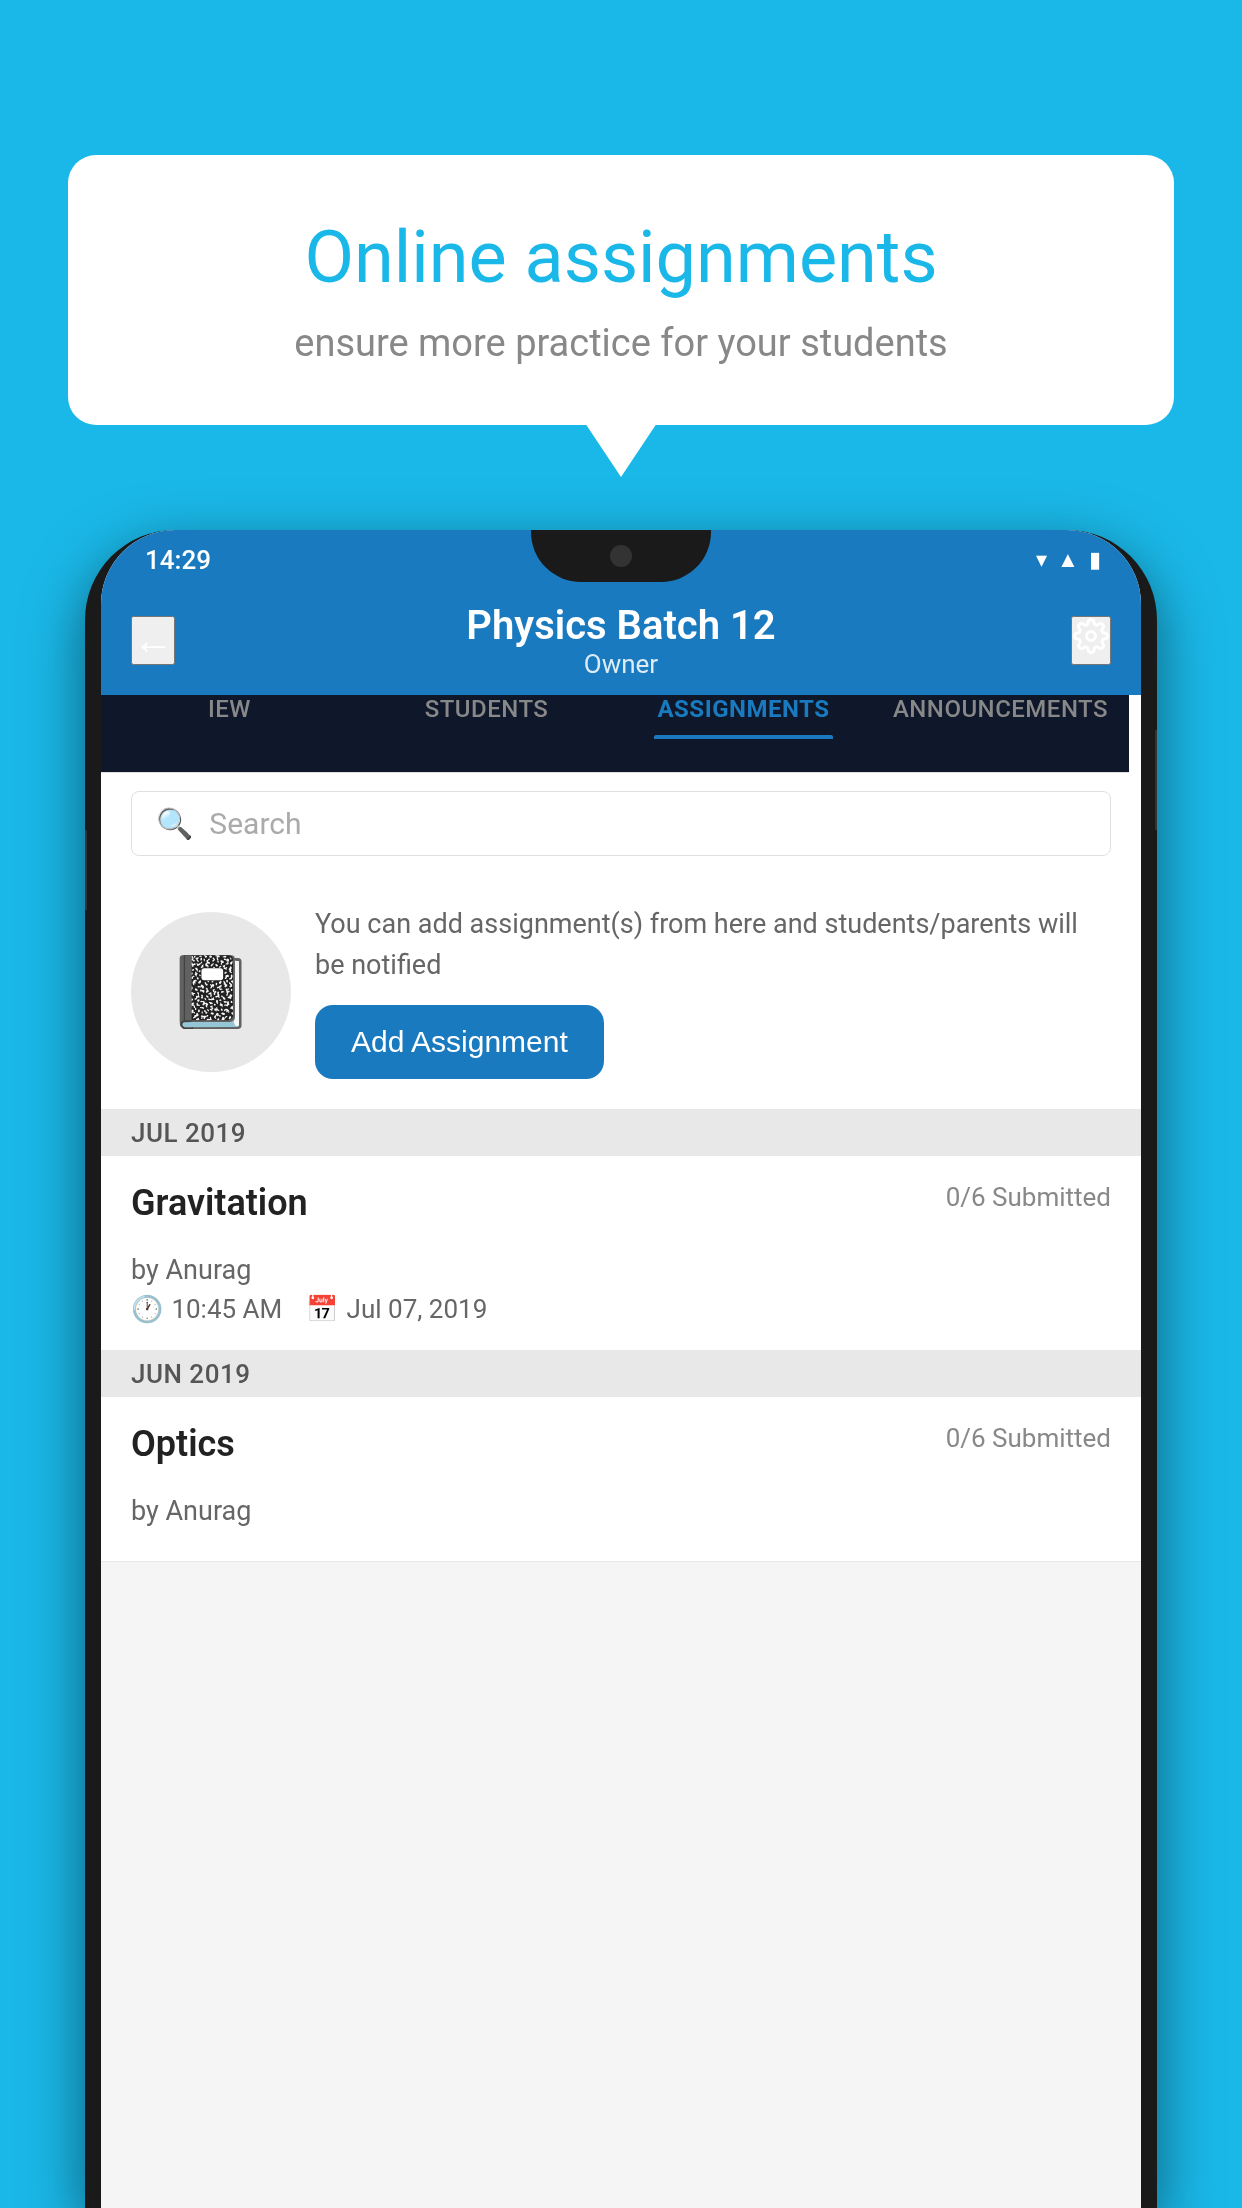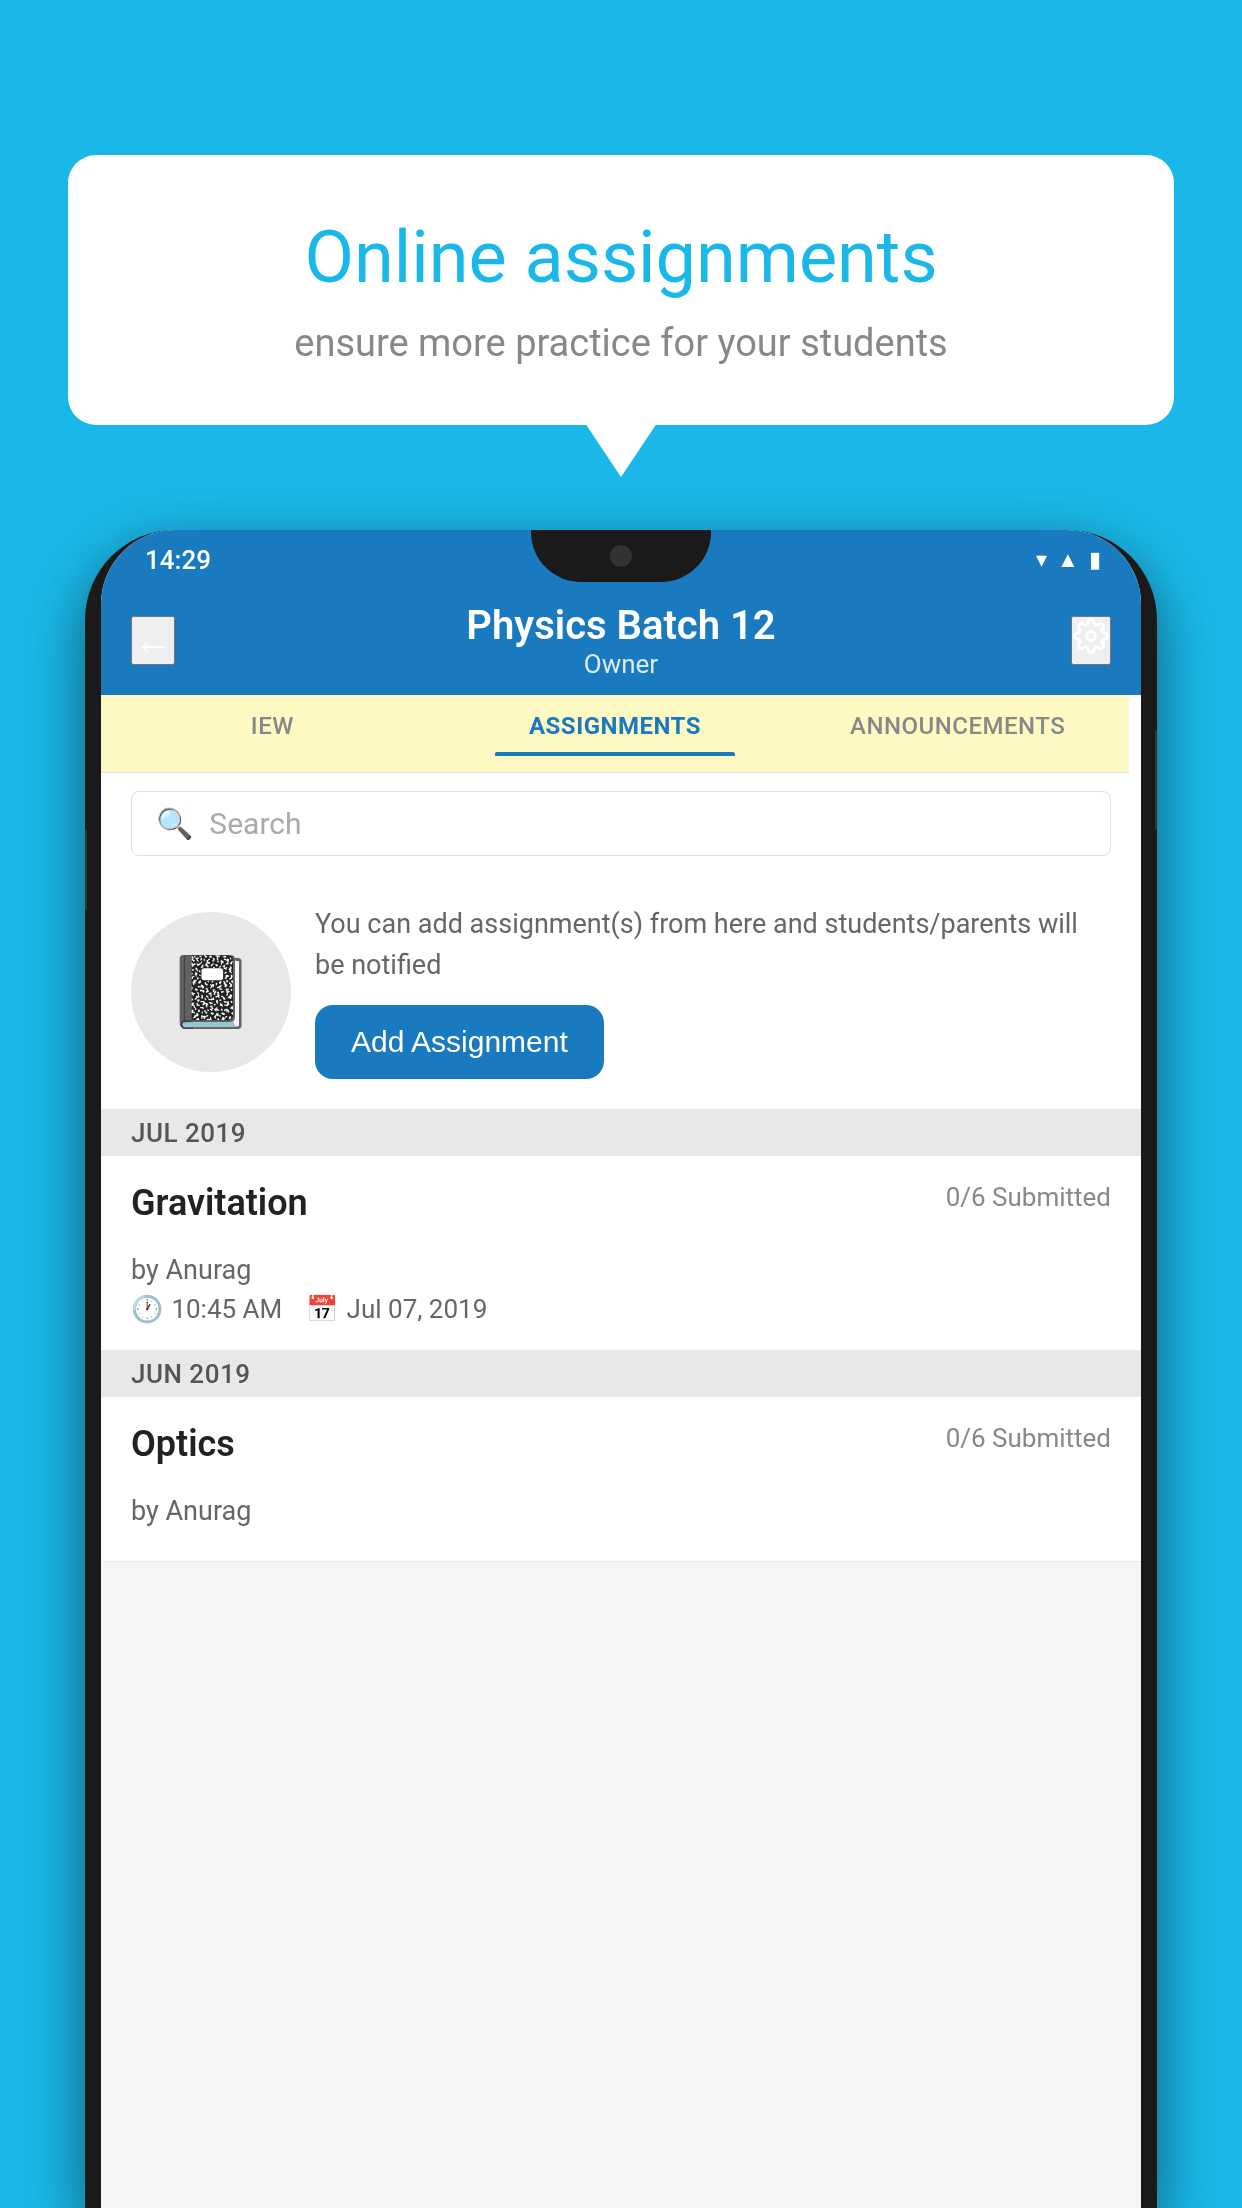--- a/index.html
+++ b/index.html
@@ -177,23 +177,23 @@
       cursor: pointer;
     }
 
     
     .tabs-bar {
       position: absolute;
       top: 165px;
       left: 0;
       right: 12px;
       height: 78px;
-      background: #fef9c3;
-      display: flex;
-      align-items: center;
+      background: #0f172a;
+      display: flex;
+      align-items: flex-start;
       border-bottom: 1px solid #e0e0e0;
     }
 
     .tab-item {
       flex: 1;
       text-align: center;
       padding-bottom: 16px;
       font-size: 24px;
       font-weight: 500;
       color: #888;
@@ -442,20 +442,23 @@
           <svg width="36" height="36" viewBox="0 0 24 24" fill="none" stroke="white" stroke-width="2" stroke-linecap="round" stroke-linejoin="round">
             <circle cx="12" cy="12" r="3"></circle>
             <path d="M19.4 15a1.65 1.65 0 0 0 .33 1.82l.06.06a2 2 0 0 1-2.83 2.83l-.06-.06a1.65 1.65 0 0 0-1.82-.33 1.65 1.65 0 0 0-1 1.51V21a2 2 0 0 1-4 0v-.09A1.65 1.65 0 0 0 9 19.4a1.65 1.65 0 0 0-1.82.33l-.06.06a2 2 0 0 1-2.83-2.83l.06-.06A1.65 1.65 0 0 0 4.68 15a1.65 1.65 0 0 0-1.51-1H3a2 2 0 0 1 0-4h.09A1.65 1.65 0 0 0 4.6 9a1.65 1.65 0 0 0-.33-1.82l-.06-.06a2 2 0 0 1 2.83-2.83l.06.06A1.65 1.65 0 0 0 9 4.68a1.65 1.65 0 0 0 1-1.51V3a2 2 0 0 1 4 0v.09a1.65 1.65 0 0 0 1 1.51 1.65 1.65 0 0 0 1.82-.33l.06-.06a2 2 0 0 1 2.83 2.83l-.06.06A1.65 1.65 0 0 0 19.4 9a1.65 1.65 0 0 0 1.51 1H21a2 2 0 0 1 0 4h-.09a1.65 1.65 0 0 0-1.51 1z"></path>
           </svg>
         </button>
       </div>
 
       <div class="tabs-bar">
         <div class="tab-item">
           <span>IEW</span>
+        </div>
+        <div class="tab-item">
+          <span>STUDENTS</span>
         </div>
         <div class="tab-item active">
           <span>ASSIGNMENTS</span>
         </div>
         <div class="tab-item">
           <span>ANNOUNCEMENTS</span>
         </div>
       </div>
 
       <div class="screen-content">

